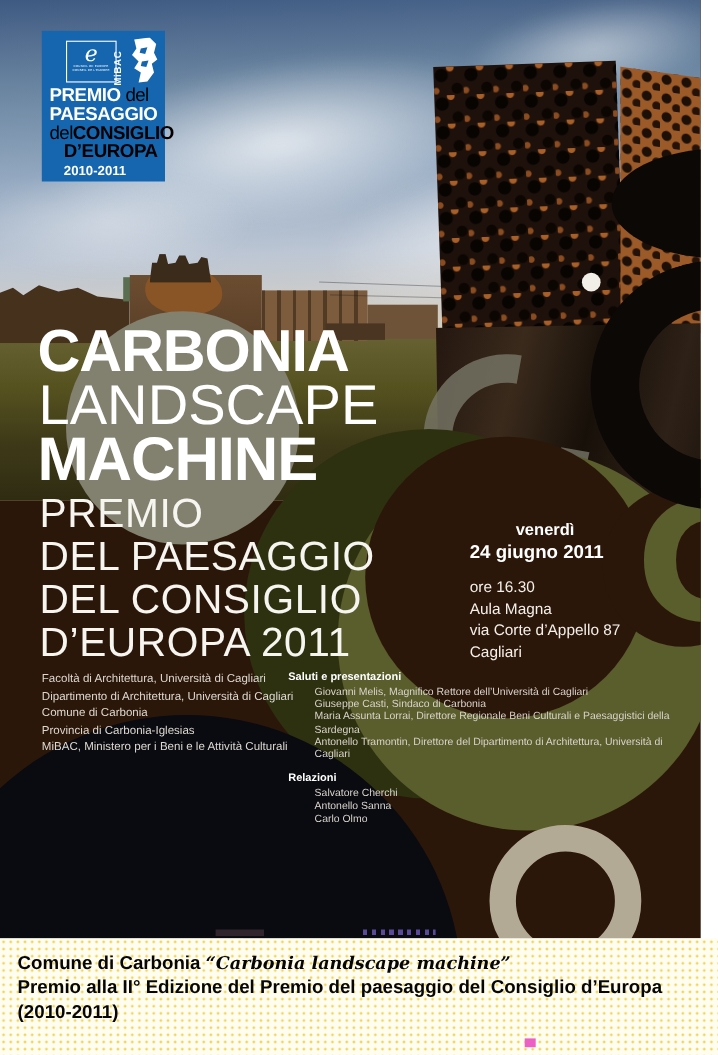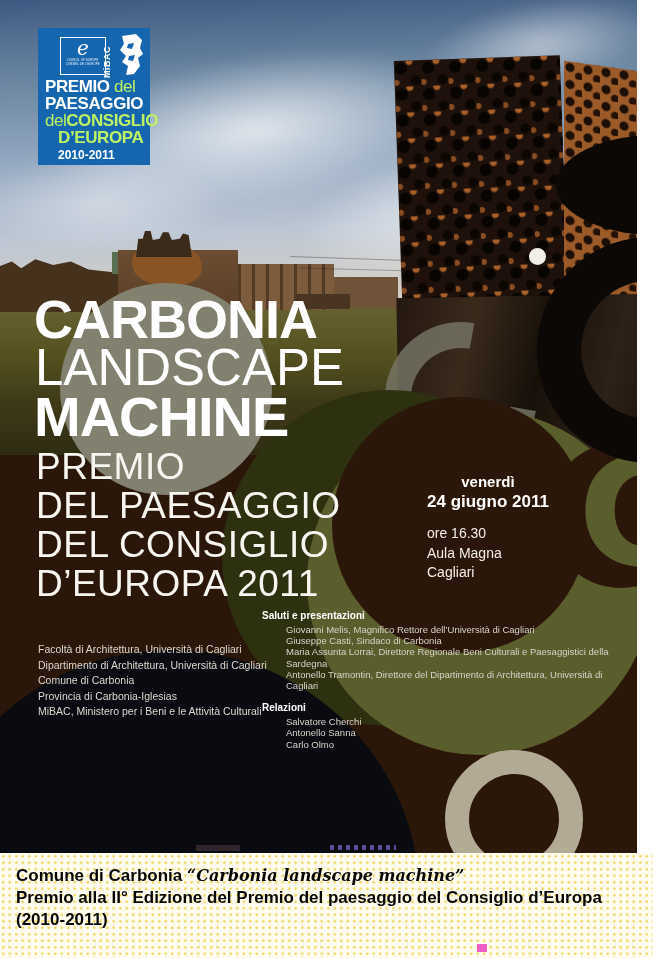--- a/index.html
+++ b/index.html
@@ -82,21 +82,21 @@
   #badge{left:38px;top:28px;width:112px;height:137px;background:#1566ae;color:#fff;}
   #coe-box{position:absolute;left:22px;top:9px;width:44px;height:36px;border:1px solid #fff;
     display:flex;flex-direction:column;align-items:center;}
   #coe-e{font-family:"DejaVu Serif",serif;font-style:italic;font-size:20px;line-height:20px;color:#fff;}
   .coe-cap{font-size:3px;line-height:4px;color:#fff;letter-spacing:.2px;display:inline-block;transform:scale(.9);}
   #mibac-v{position:absolute;left:64px;top:6px;width:12px;height:44px;
     writing-mode:vertical-rl;transform:rotate(180deg);font-size:9px;font-weight:bold;letter-spacing:.5px;}
   #statue{position:absolute;left:78px;top:6px;}
   .b-line{position:absolute;left:7px;white-space:nowrap;font-weight:bold;letter-spacing:-.4px;}
   .b-white{color:#ffffff;}
-  .b-dark{color:#bef264;}
+  .b-dark{color:#000000;}
   #bl1{top:49px;font-size:17px;}
   #bl2{top:66px;font-size:17px;}
   #bl3{top:83px;font-size:17px;}
   #bl4{top:100px;font-size:17px;left:20px;}
   #bl5{top:120px;font-size:12px;left:20px;letter-spacing:0;text-align:center;}
   .b-small{font-weight:normal;letter-spacing:-.5px;}
 
   
   .title{position:absolute;color:#ffffff;line-height:1;white-space:nowrap;}
   #t-carbonia{left:34px;top:292px;font-size:54px;font-weight:bold;letter-spacing:-1px;}
@@ -104,21 +104,21 @@
   #t-machine{left:34px;top:389px;font-size:56px;font-weight:bold;letter-spacing:-1px;}
   #subtitle{left:36px;top:447px;color:#f7f5f0;font-size:37px;line-height:39px;letter-spacing:.5px;white-space:nowrap;}
 
   
   #event{left:427px;top:472px;color:#ffffff;}
   #ev-day{font-size:15px;font-weight:bold;line-height:19px;text-align:center;}
   #ev-date{font-size:17px;font-weight:bold;line-height:21px;}
   #ev-rest{margin-top:12px;font-size:14px;line-height:19.5px;color:#f3efe9;}
 
   
-  #credits{left:38px;top:610px;font-size:10.5px;line-height:15.6px;color:#ddd8d0;margin-top:32px;}
+  #credits{left:38px;top:610px;font-size:10.5px;line-height:15.6px;color:#ddd8d0;}
   #sections{left:262px;top:610px;width:372px;color:#d9d4cc;}
   .sec-h{font-size:10px;font-weight:bold;color:#fff;margin:0 0 3px 0;}
   .sec-items div{font-size:9.5px;line-height:11.2px;margin-left:24px;}
   .sec-gap{height:11px;}
 
   
   .footmark{position:absolute;}
   #fm-grey{left:196px;top:845px;width:44px;height:6px;background:#3a2c35;opacity:.8;}
   #fm-purple{left:330px;top:845px;width:66px;height:5px;
     background:repeating-linear-gradient(90deg,#5a4a9a 0 4px,transparent 4px 8px);}
@@ -214,20 +214,21 @@
     <div>DEL CONSIGLIO</div>
     <div>D’EUROPA 2011</div>
   </div>
 
   <div class="abs" id="event">
     <div id="ev-day">venerdì</div>
     <div id="ev-date">24 giugno 2011</div>
     <div id="ev-rest">
       <div>ore 16.30</div>
       <div>Aula Magna</div>
+      <div>via Corte d’Appello 87</div>
       <div>Cagliari</div>
     </div>
   </div>
 
   <div class="abs" id="credits">
     <div>Facoltà di Architettura, Università di Cagliari</div>
     <div>Dipartimento di Architettura, Università di Cagliari</div>
     <div>Comune di Carbonia</div>
     <div>Provincia di Carbonia-Iglesias</div>
     <div>MiBAC, Ministero per i Beni e le Attività Culturali</div>

